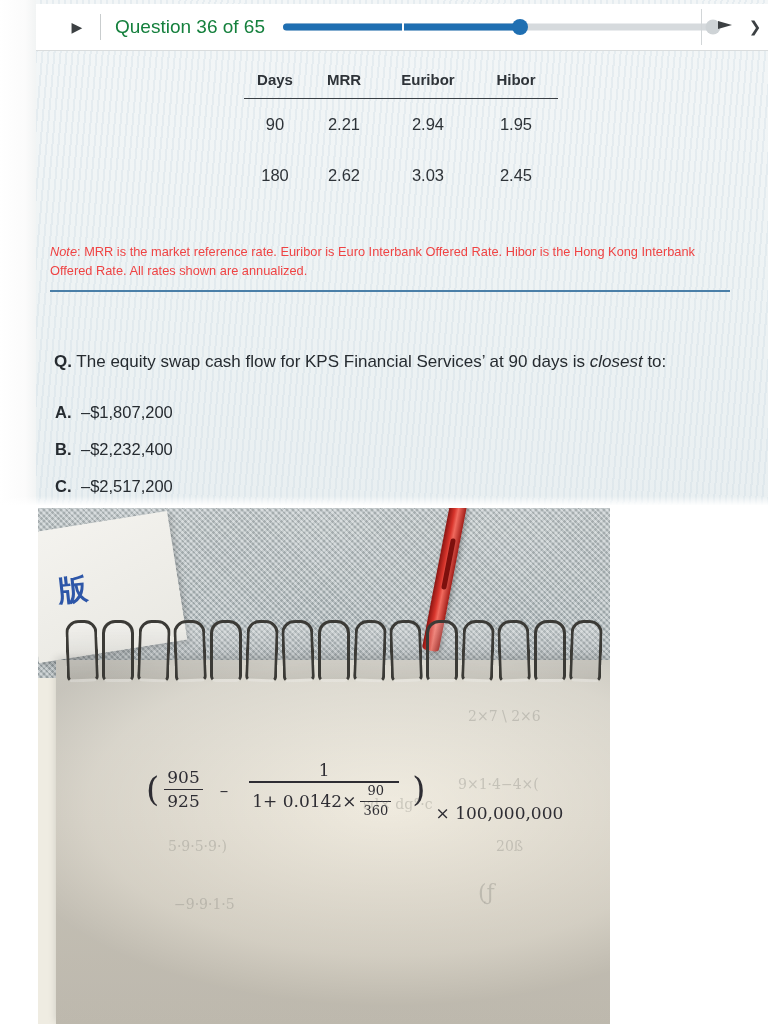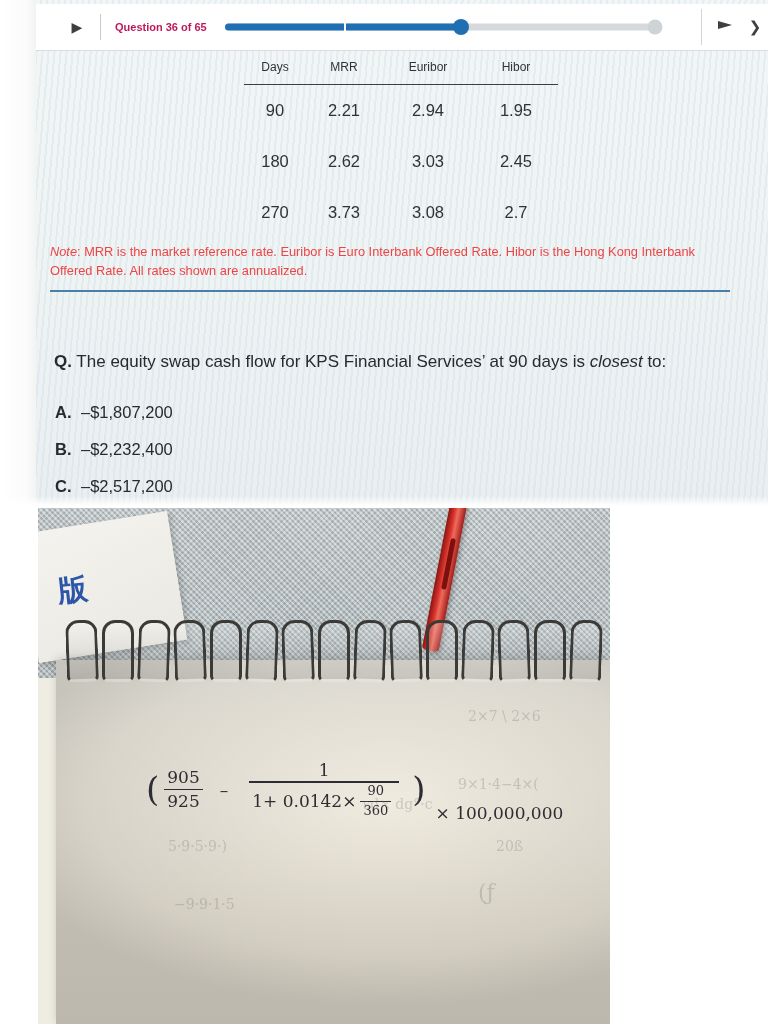--- a/index.html
+++ b/index.html
@@ -78,24 +78,23 @@
     font-size: 14px;
     margin-left: 22px;
   }
   .q-header .divider {
     width: 1px;
     height: 26px;
     background: #c9cdce;
     margin: 0 14px 0 4px;
   }
   .q-header .q-label {
-    font-size: 11px;
-    color: #be185d;
+    font-size: 19px;
+    color: #15803d;
     white-space: nowrap;
-    font-weight: bold;
   }
   .progress-wrap {
     margin-left: 18px;
     width: 430px;
     height: 10px;
     position: relative;
     display: flex;
     align-items: center;
   }
   .progress-track {
@@ -179,23 +178,23 @@
     margin: 0 auto;
     margin-left: 208px;
   }
   table.rates th, table.rates td {
     font-size: 16.5px;
     color: #2e3338;
     text-align: center;
     padding: 0;
   }
   table.rates th {
-    font-weight: normal;
-    padding: 10px 0 10px 0;
-    font-size: 12px;
+    font-weight: bold;
+    padding: 21px 0 10px 0;
+    font-size: 15px;
   }
   table.rates th.c0, table.rates td.c0 { width: 62px; }
   table.rates th.c1, table.rates td.c1 { width: 76px; }
   table.rates th.c2, table.rates td.c2 { width: 92px; }
   table.rates th.c3, table.rates td.c3 { width: 84px; }
   table.rates tr.head-row th {
     border-bottom: 1.5px solid #3a3f44;
   }
   table.rates td {
     padding: 16px 0 16px 0;
@@ -430,26 +429,20 @@
           <td class="c1">2.21</td>
           <td class="c2">2.94</td>
           <td class="c3">1.95</td>
         </tr>
         <tr>
           <td class="c0">180</td>
           <td class="c1">2.62</td>
           <td class="c2">3.03</td>
           <td class="c3">2.45</td>
         </tr>
-        <tr>
-          <td class="c0">270</td>
-          <td class="c1">3.73</td>
-          <td class="c2">3.08</td>
-          <td class="c3">2.7</td>
-        </tr>
       </tbody>
     </table>
   </div>
 
   <div class="note">
     <i>Note</i><span>: MRR is the market reference rate. Euribor is Euro Interbank Offered Rate. Hibor is the Hong Kong Interbank Offered Rate. All rates shown are annualized.</span>
   </div>
   <div class="note-rule"></div>
 
   <div class="question-stem">

